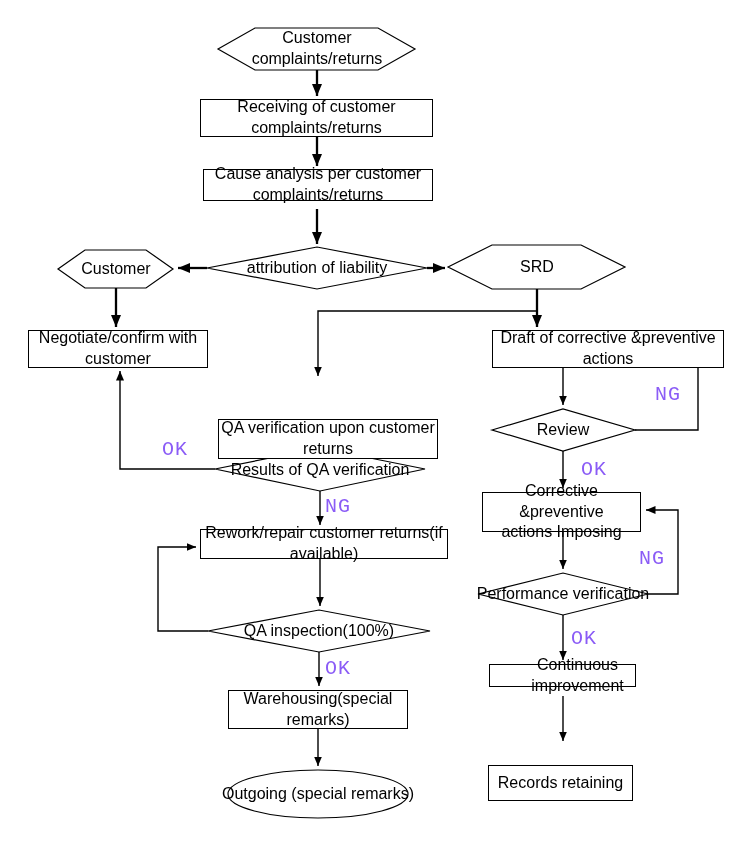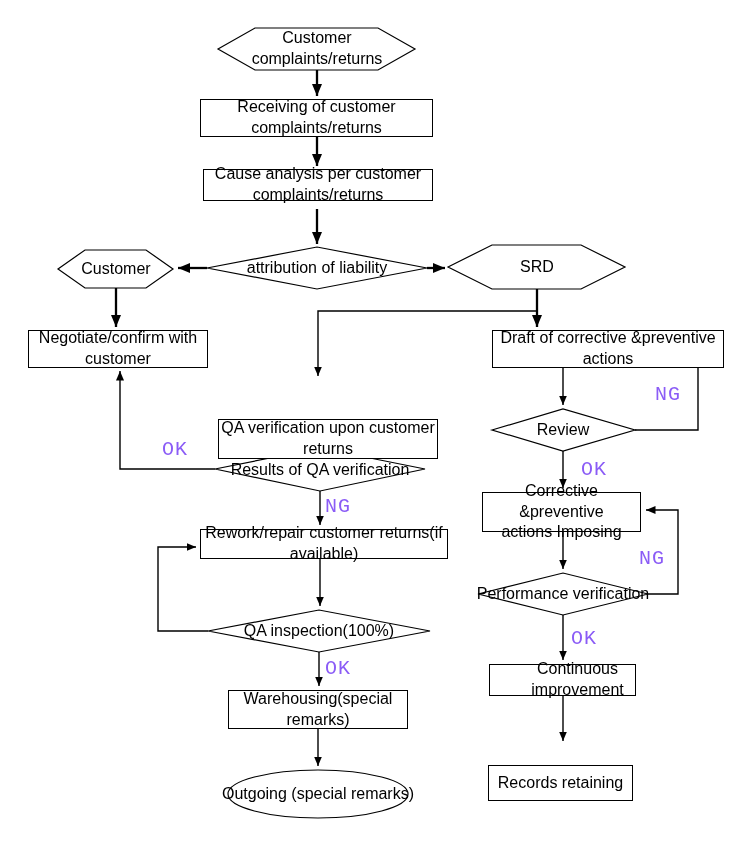--- a/index.html
+++ b/index.html
@@ -88,21 +88,21 @@
 
   <div class="node rect" style="left:458px;top:330px;width:232px;height:38px;margin-left:34px;">Draft of corrective &amp;preventive actions</div>
 
   <div class="node rect" style="left:200px;top:529px;width:248px;height:30px;">Rework/repair customer returns(if available)</div>
 
   <div class="node rect" style="left:228px;top:690px;width:180px;height:39px;">Warehousing(special remarks)</div>
 
   <div class="node rect" style="left:482px;top:492px;width:159px;height:40px;">Corrective &amp;preventive
 actions Imposing</div>
 
-  <div class="node rect" style="left:489px;top:664px;width:147px;height:32px;padding-left:32px;">Continuous improvement</div>
+  <div class="node rect" style="left:489px;top:664px;width:147px;height:23px;padding-left:32px;">Continuous improvement</div>
 
   <div class="node rect" style="left:488px;top:745px;width:145px;height:36px;margin-top:20px;">Records retaining</div>
 
   <div class="node shape-label" style="left:217px;top:34px;width:200px;height:30px;">Customer complaints/returns</div>
 
   <div class="node shape-label" style="left:217px;top:253px;width:200px;height:30px;">attribution of liability</div>
 
   <div class="node shape-label" style="left:66px;top:254px;width:100px;height:30px;">Customer</div>
 
   <div class="node shape-label" style="left:487px;top:252px;width:100px;height:30px;">SRD</div>

